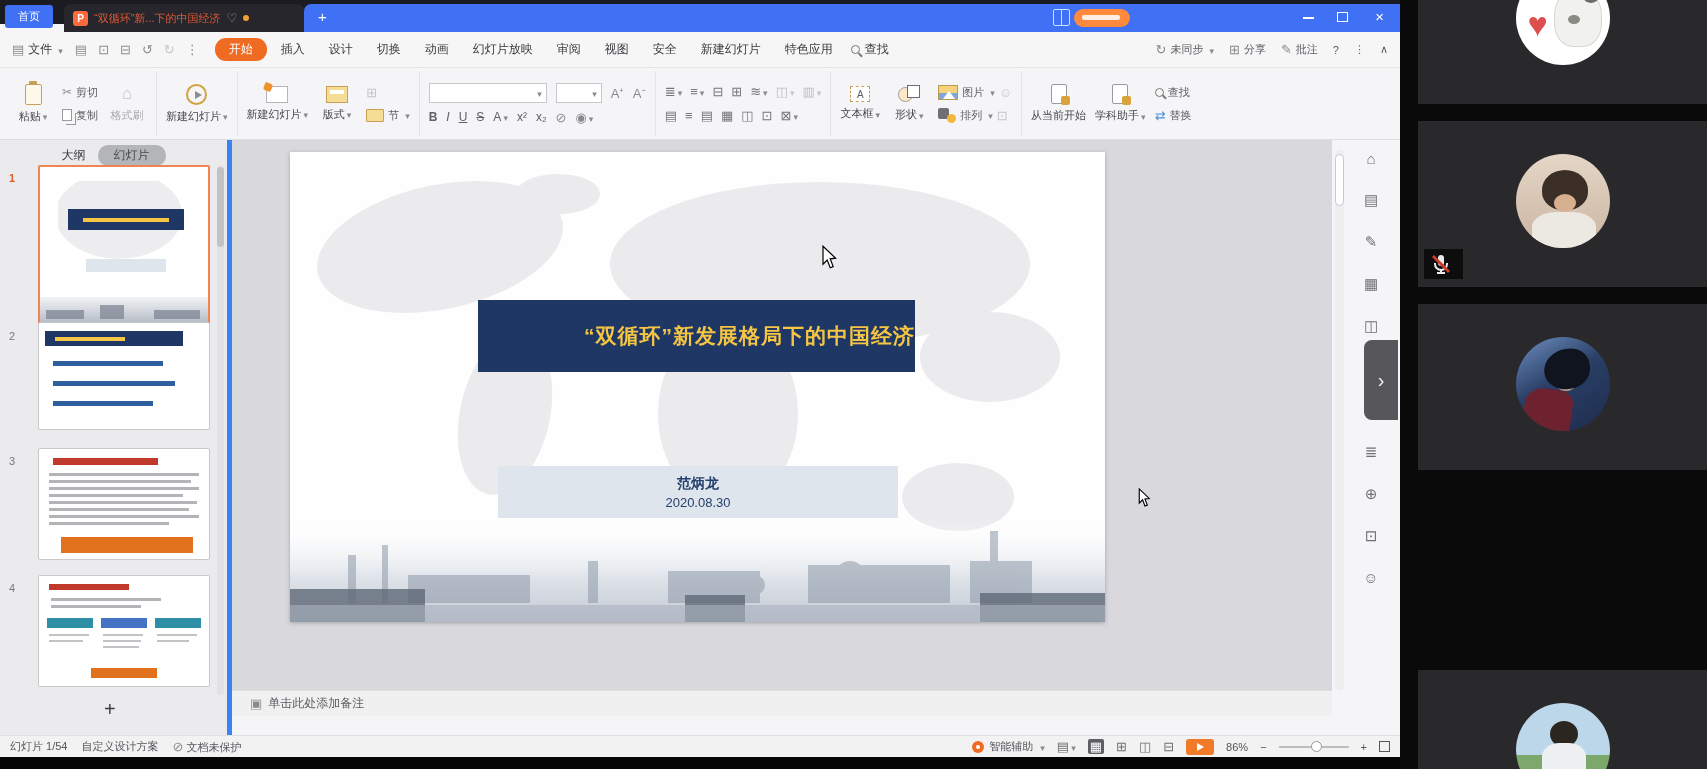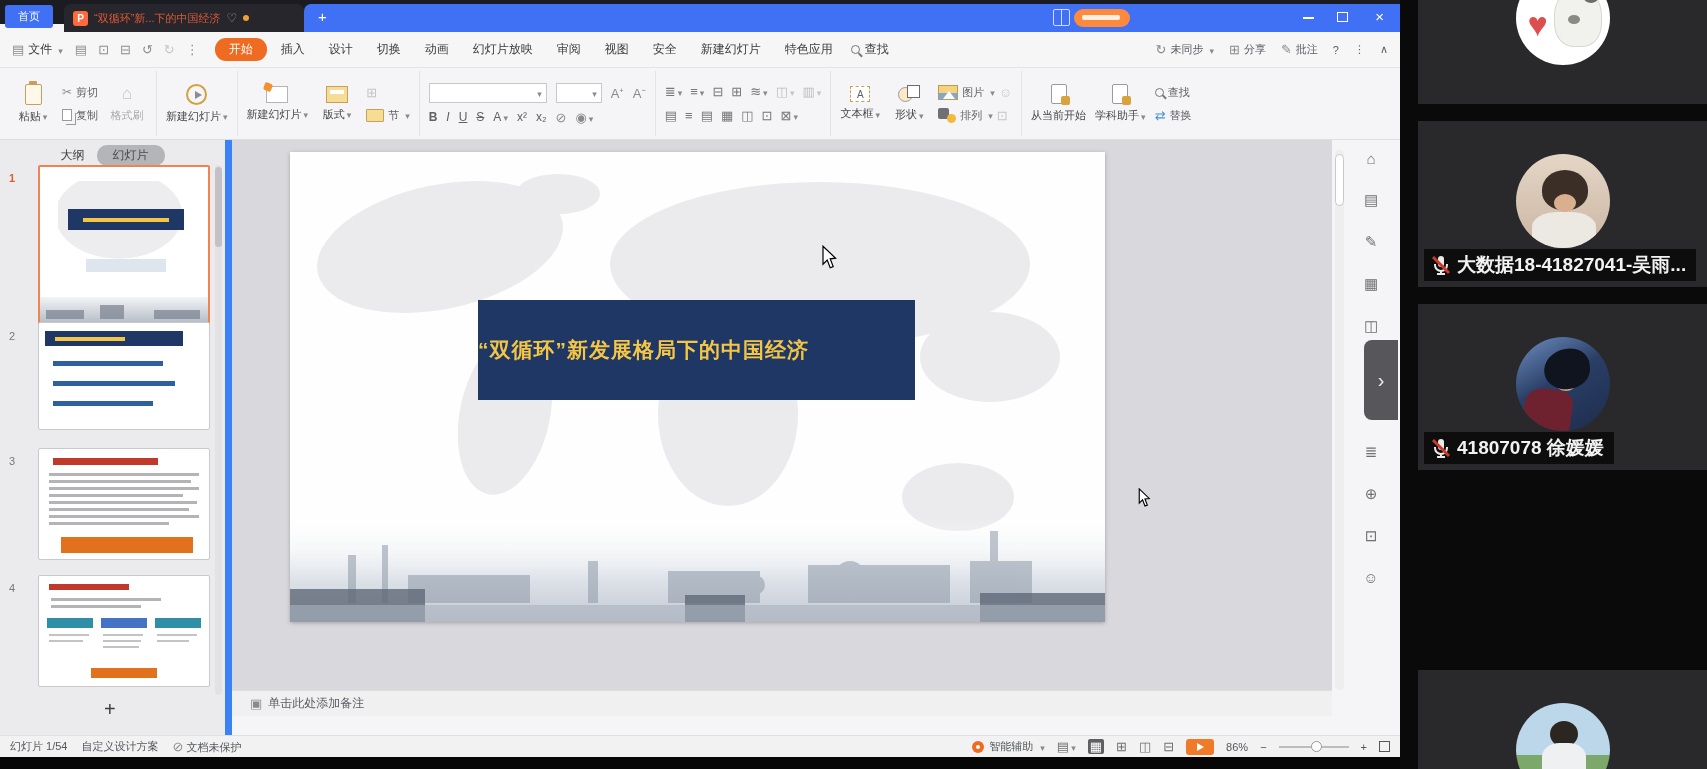--- a/index.html
+++ b/index.html
@@ -64,21 +64,21 @@
   .ico-shapes::after{content:"";position:absolute;right:0;top:0;width:11px;height:11px;border:1.5px solid #6b6b70;background:#fff}
   .ico-pic{width:20px;height:15px;background:linear-gradient(180deg,#f7d27c 55%,#7fa8d9 55%);border:1px solid #b99b51;position:relative;overflow:hidden}
   .ico-pic::before{content:"";position:absolute;left:4px;bottom:0;border-left:6px solid transparent;border-right:6px solid transparent;border-bottom:8px solid #fff}
   .ico-arrange{width:18px;height:15px;position:relative}
   .ico-arrange::before{content:"";position:absolute;left:0;top:0;width:11px;height:11px;background:#6e7075;border-radius:2px}
   .ico-arrange::after{content:"";position:absolute;right:0;bottom:0;width:9px;height:9px;background:#f2b93c;border-radius:50%}
   .ico-doc{width:16px;height:20px;border:1.5px solid #9a9a9e;background:#fff;border-radius:2px;position:relative}
   .ico-doc::after{content:"";position:absolute;right:-4px;bottom:-2px;width:9px;height:9px;background:#d9a33c;border-radius:2px}
   .ico-replace{color:#4a90d9;font-size:13px}
   
-  .leftpanel{position:absolute;left:0;top:140px;width:232px;height:595px;background:#ebebed;border-right:7px solid #3b82f6}
+  .leftpanel{position:absolute;left:0;top:140px;width:232px;height:595px;background:#ebebed;border-right:5px solid #3b82f6}
   .lp-head{display:flex;align-items:center;gap:12px;justify-content:center;height:30px;font-size:12px;color:#3c3c40}
   .pill{background:#b4b5b9;color:#4a4b4f;border-radius:10px;padding:2px 16px;font-size:12px}
   .thumb{position:absolute;left:38px;width:172px;background:#fff;border:1px solid #c9c9cc;border-radius:2px;overflow:hidden}
   .thumb.sel{border:2px solid #ee8452}
   .tnum{position:absolute;left:9px;font-size:11px;color:#77777c}
   .tnum.sel{color:#d86030;font-weight:bold}
   .lp-scroll{position:absolute;right:3px;top:25px;width:7px;height:530px;background:#e2e2e4;border-radius:4px}
   .lp-scroll .th{position:absolute;left:0;top:2px;width:7px;height:80px;background:#c2c2c6;border-radius:4px}
   .addslide{position:absolute;left:104px;top:558px;font-size:20px;color:#3c3c40}
   
@@ -95,21 +95,21 @@
   .th3-line{position:absolute;left:10px;height:3px;background:#b4b4b8}
   .th3-box{position:absolute;left:22px;top:88px;width:132px;height:16px;background:#e2711d}
   .th4-title{position:absolute;left:10px;top:8px;width:80px;height:6px;background:#c0392b}
   .th4-line{position:absolute;left:12px;height:3px;background:#b4b4b8}
   .th4-col{position:absolute;top:42px;width:46px;height:10px}
   .th4-mini{position:absolute;height:2px;background:#c3c3c7}
   .th4-box{position:absolute;left:52px;top:92px;width:66px;height:10px;background:#e2711d}
   
   .workspace{position:absolute;left:232px;top:140px;width:1100px;height:550px;background:#d9d9dd}
   .slide{position:absolute;left:58px;top:12px;width:815px;height:470px;background:#fefefe;box-shadow:0 1px 4px rgba(0,0,0,.25)}
-  .banner{position:absolute;left:188px;top:148px;width:437px;height:100px;background:#1e3765;display:flex;align-items:center;justify-content:flex-start}
+  .banner{position:absolute;left:188px;top:148px;width:437px;height:72px;background:#1e3765;display:flex;align-items:center;justify-content:flex-end}
   .banner span{color:#f5c544;font-size:21px;font-weight:bold;letter-spacing:1px;white-space:nowrap}
   .authorbox{position:absolute;left:208px;top:314px;width:400px;height:52px;background:#dfe5ec;display:flex;flex-direction:column;align-items:center;justify-content:center;gap:2px;color:#24406e}
   .authorbox .a1{font-size:14px;font-weight:bold}
   .authorbox .a2{font-size:13px}
   .mapsvg,.indsvg{position:absolute;left:0}
   .mapsvg{top:0}
   .indsvg{bottom:0}
   .cursor{position:absolute;z-index:5}
   
   .rail{position:absolute;right:8px;top:150px;width:42px;height:560px;display:flex;flex-direction:column;align-items:center;gap:24px;color:#6f6f74;font-size:15px}
@@ -485,20 +485,24 @@
         <g fill="#5f6977" opacity="0.8">
           <rect x="0" y="72" width="135" height="33"></rect>
             <rect x="690" y="76" width="125" height="29"></rect>
           <rect x="395" y="78" width="60" height="27"></rect>
         </g>
         <rect y="88" width="815" height="17" fill="#aab3bf" opacity="0.6"></rect>
       </svg>
       <div class="banner">
           <span>“双循环”新发展格局下的中国经济</span>
         </div>
+      <div class="authorbox">
+        <span class="a1">范炳龙</span>
+        <span class="a2">2020.08.30</span>
+      </div>
       <svg class="cursor" style="left:530px;top:93px" width="18" height="24" viewBox="0 0 12 20">
         <path d="M1,1 L1,16 L4.5,12.5 L7,19 L9.5,18 L7,11.5 L11.5,11 Z" fill="#fff" stroke="#000" stroke-width="1"></path>
       </svg>
     </div>
     <svg class="cursor" style="left:905px;top:348px" width="14" height="19" viewBox="0 0 12 20">
       <path d="M1,1 L1,16 L4.5,12.5 L7,19 L9.5,18 L7,11.5 L11.5,11 Z" fill="#fff" stroke="#000" stroke-width="1.2"></path>
     </svg>
   </div>
 
   <div class="railscroll">
@@ -570,40 +574,29 @@
       <span class="av2-shirt"></span>
     </div>
     <div class="namebar">
       <svg width="24" height="24" viewBox="0 0 24 24">
           <rect x="9" y="3" width="6" height="11" rx="3" fill="#e9e9e9"></rect>
           <path d="M6 11v1a6 6 0 0 0 12 0v-1" stroke="#e9e9e9" stroke-width="2" fill="none"></path>
           <line x1="12" y1="18" x2="12" y2="21" stroke="#e9e9e9" stroke-width="2"></line>
           <line x1="8" y1="21" x2="16" y2="21" stroke="#e9e9e9" stroke-width="2"></line>
           <line x1="4" y1="4" x2="20" y2="20" stroke="#c93a28" stroke-width="3"></line>
         </svg>
-      <span>大数据18-41827041-吴雨...</span>
     </div>
   </div>
 
   <div class="tile" style="top:304px">
     <div class="av av3-bg">
       <span class="av3-coat"></span>
       <span class="av3-face"></span>
       <span class="av3-hair"></span>
     </div>
-    <div class="namebar">
-      <svg width="24" height="24" viewBox="0 0 24 24">
-          <rect x="9" y="3" width="6" height="11" rx="3" fill="#e9e9e9"></rect>
-          <path d="M6 11v1a6 6 0 0 0 12 0v-1" stroke="#e9e9e9" stroke-width="2" fill="none"></path>
-          <line x1="12" y1="18" x2="12" y2="21" stroke="#e9e9e9" stroke-width="2"></line>
-          <line x1="8" y1="21" x2="16" y2="21" stroke="#e9e9e9" stroke-width="2"></line>
-          <line x1="4" y1="4" x2="20" y2="20" stroke="#c93a28" stroke-width="3"></line>
-        </svg>
-      <span>41807078 徐媛媛</span>
-    </div>
   </div>
 
 
   <div class="tile" style="top:670px">
     <div class="av av5-bg">
       <span class="av5-hair"></span>
       <span class="av5-shirt"></span>
     </div>
   </div>
 

